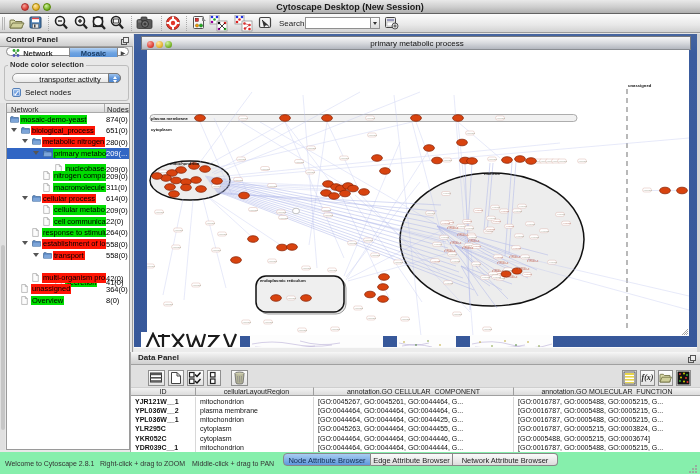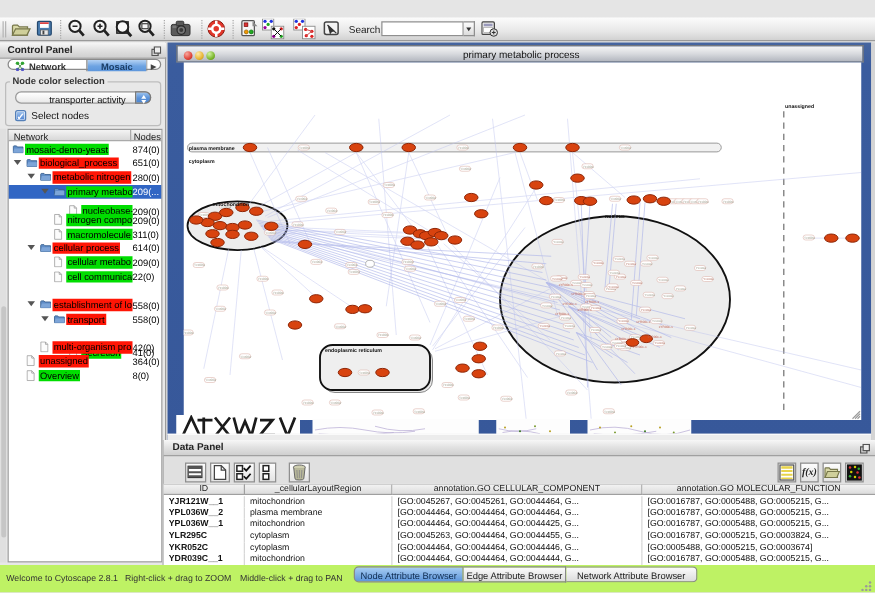--- a/index.html
+++ b/index.html
@@ -54,28 +54,34 @@
 #netcanvas { left:6px; top:14px; width:542px; height:286px; background:#fff; }
 
 #dpanel { left:130px; top:352px; width:570px; height:100px; background:#e0e0e0; border-left:1px solid #aaa; }
 #dptitle { left:0; top:0; width:570px; height:13px; padding:1px 0 0 7px; }
 .tbtn { position:absolute; top:18px; width:16px; height:16px; background:linear-gradient(#fdfdfd,#e3e3e3); border:1px solid #8f8f8f; }
 
 #dtable { left:0; top:35px; width:570px; height:65px; background:#fff; font-size:7px; }
 .dhdr { position:absolute; top:0; height:9px; background:linear-gradient(#f2f2f2,#dcdcdc); border-right:1px solid #9f9f9f; border-bottom:1px solid #9f9f9f; border-top:1px solid #cfcfcf; text-align:center; color:#222; overflow:hidden; }
 .dcell { position:absolute; height:9.3px; border-right:1px solid #d8d8d8; white-space:nowrap; overflow:hidden; color:#111; padding-left:4px; line-height:9.3px; }
 
-#bottombar { left:0; top:452px; width:700px; height:22px; background:#bef264; }
+#bottombar { left:0; top:452px; width:700px; height:22px; background:#86efac; }
 .btab { position:absolute; top:1px; height:13px; font-size:7.5px; text-align:center; border:1px solid #888; background:linear-gradient(#fbfbfb,#dcdcdc); color:#222; padding-top:2px; }
 #status { position:absolute; top:8px; left:0; width:700px; font-size:7px; color:#333; }
 </style>
 </head>
 <body>
 <div id="stage">
 
+  <div class="abs" id="titlebar">
+    <div class="tl" style="left:21px; background:radial-gradient(circle at 35% 30%,#f7a9a0,#e0443a 60%,#a02a20); border:0.5px solid #a33;"></div>
+    <div class="tl" style="left:32px; background:radial-gradient(circle at 35% 30%,#ffe9a8,#e8b636 60%,#b3820a); border:0.5px solid #a80;"></div>
+    <div class="tl" style="left:43px; background:radial-gradient(circle at 35% 30%,#d2f2a2,#7cb82f 60%,#4e8006); border:0.5px solid #580;"></div>
+    <div id="titletext">Cytoscape Desktop (New Session)</div>
+  </div>
 
   <div class="abs" id="toolbar">
     <div style="position:absolute; left:2px; top:3px; width:1px; height:13px; border-left:1px solid #b5b5b5;"></div>
     <div style="position:absolute; left:4px; top:3px; width:1px; height:13px; border-left:1px solid #b5b5b5;"></div>
     <svg class="abs" style="left:8px; top:1px;" width="390" height="17" viewBox="0 0 390 17">
 
       <g transform="translate(1,2)">
         <path d="M1 11 L1 4 Q1 3 2 3 L5 3 L6.5 4.5 L13 4.5 L13 6 L13 11 Z" fill="#d9d9a8" stroke="#77774a" stroke-width="1"></path>
         <path d="M1 11 L3.5 6 L15 6 L12.5 11 Z" fill="#cfcf9a" stroke="#77774a" stroke-width="1"></path>
       </g>
@@ -303,20 +309,28 @@
           <div class="lbl g" style="left:46px; max-width:53px; overflow:hidden;">cellular metabo</div>
           <div class="val" style="">209(0)</div>
         </div>
       <div class="trow" style="top:111.5px;">
           <svg class="file" style="left:36px;" width="8" height="10" viewBox="0 0 8 10">
             <path d="M0.8 9.5 L0.8 0.5 L5 0.5 L7.2 2.7 L7.2 9.5 Z" fill="#fcfcfc" stroke="#999" stroke-width="0.7"></path>
             <path d="M5 0.5 L5 2.7 L7.2 2.7" fill="none" stroke="#999" stroke-width="0.7"></path>
           </svg>
           <div class="lbl g" style="left:46px; max-width:53px; overflow:hidden;">cell communicat</div>
           <div class="val" style="">22(0)</div>
+        </div>
+      <div class="trow" style="top:122.8px;">
+          <svg class="file" style="left:25px;" width="8" height="10" viewBox="0 0 8 10">
+            <path d="M0.8 9.5 L0.8 0.5 L5 0.5 L7.2 2.7 L7.2 9.5 Z" fill="#fcfcfc" stroke="#999" stroke-width="0.7"></path>
+            <path d="M5 0.5 L5 2.7 L7.2 2.7" fill="none" stroke="#999" stroke-width="0.7"></path>
+          </svg>
+          <div class="lbl g" style="left:35px; max-width:64px; overflow:hidden;">response to stimulu</div>
+          <div class="val" style="">264(0)</div>
         </div>
       <div class="trow" style="top:134.1px;">
           <div class="tri" style="left:15px;"></div>
           <svg class="fold" style="left:25px;" width="10" height="8" viewBox="0 0 10 8">
             <path d="M0.5 7 L0.5 1.5 L1 0.8 L3.5 0.8 L4.3 1.8 L9.5 1.8 L9.5 7 Z" fill="#5f8cc7" stroke="#38608f" stroke-width="0.8"></path>
             <path d="M0.5 7 L1.5 3.2 L9.5 3.2 L9.5 7 Z" fill="#7da5d8"></path>
           </svg>
           <div class="lbl r" style="left:35px; max-width:64px; overflow:hidden;">establishment of lo</div>
           <div class="val" style="">558(0)</div>
         </div>

